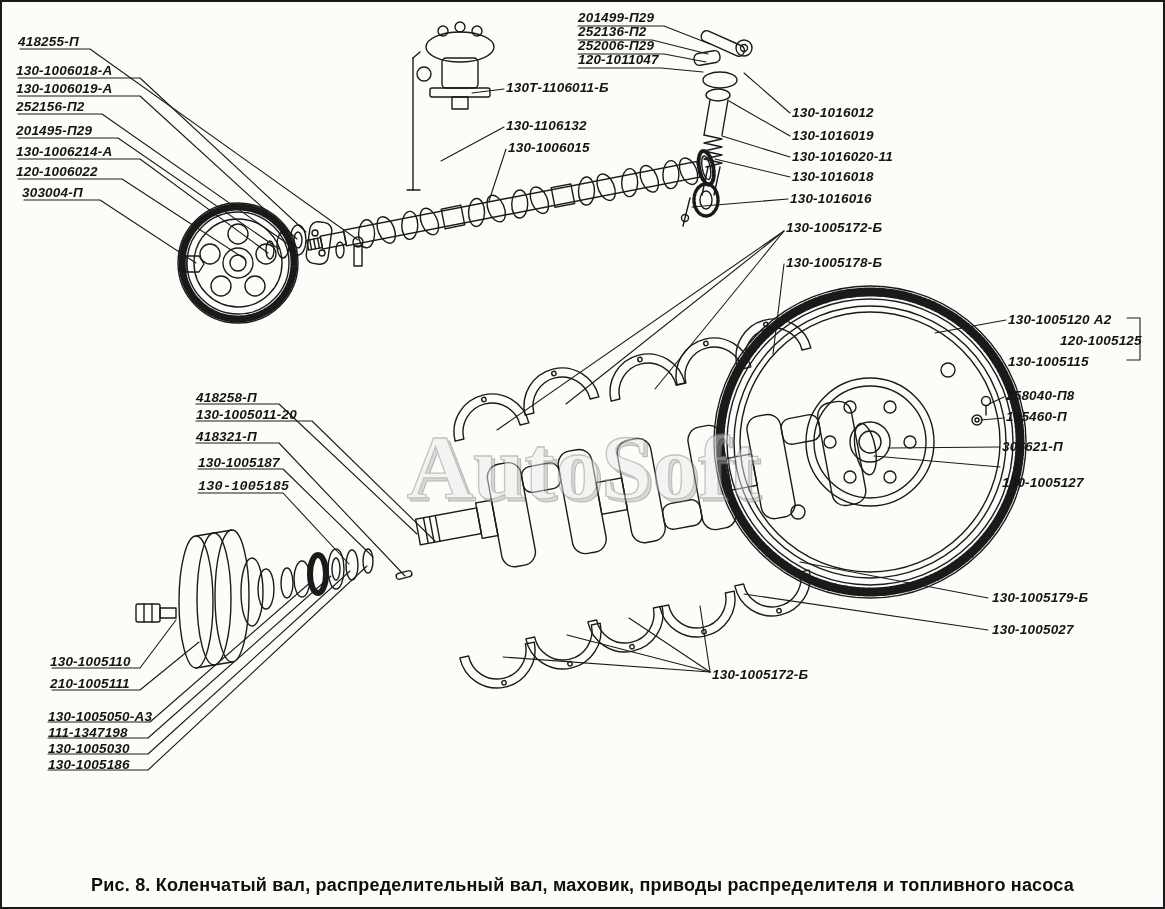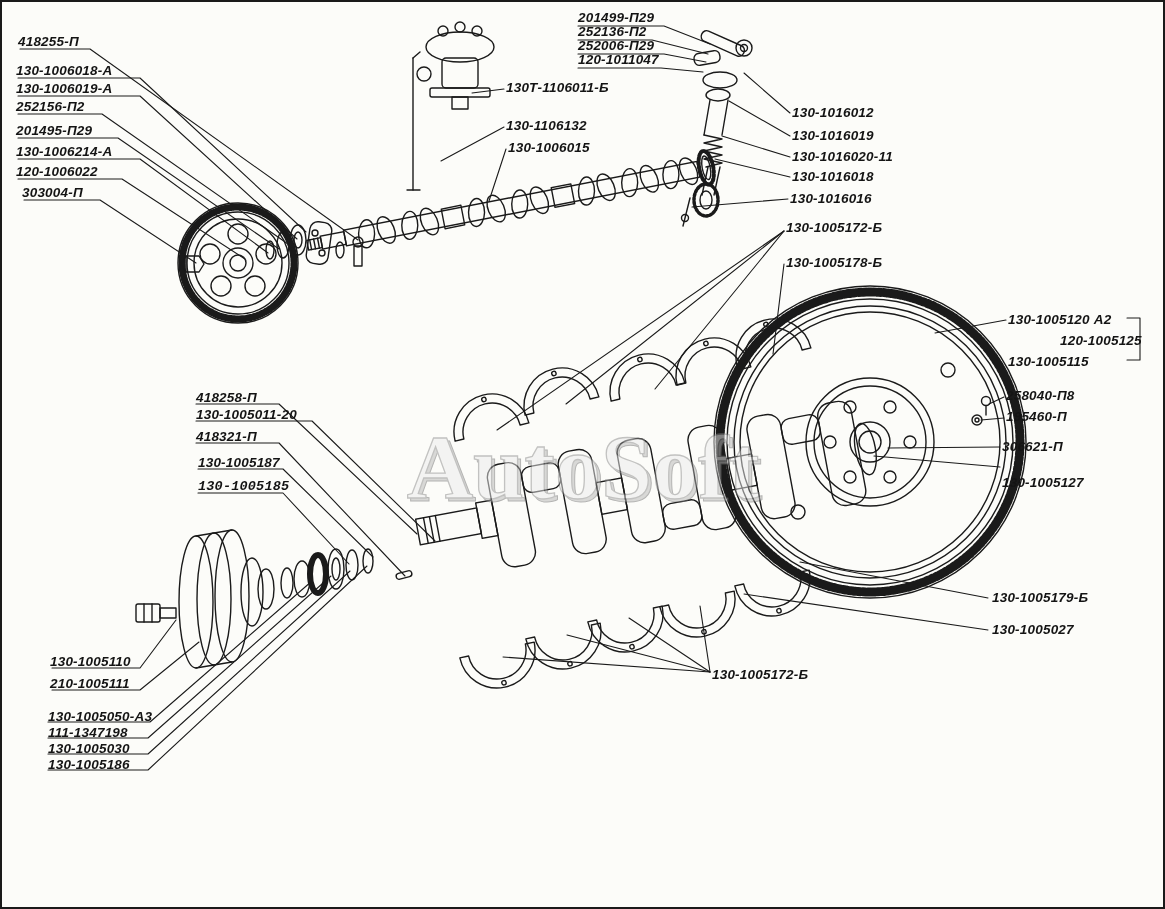--- a/index.html
+++ b/index.html
@@ -312,13 +312,14 @@
       <div class="part-label" style="left: 50px; top: 677px;">210-1005111</div>
       <div class="part-label" style="left: 48px; top: 710px; text-align: right;">130-1005050-А3</div>
       <div class="part-label" style="left: 48px; top: 726px;">111-1347198</div>
       <div class="part-label" style="left: 48px; top: 742px;">130-1005030</div>
       <div class="part-label" style="left: 48px; top: 758px;">130-1005186</div>
       <div class="part-label" style="left: 992px; top: 591px;">130-1005179-Б</div>
       <div class="part-label" style="left: 992px; top: 623px;">130-1005027</div>
       <div class="part-label" style="left: 712px; top: 668px;">130-1005172-Б</div>
     </div>
 
+  <div class="caption">Рис. 8. Коленчатый вал, распределительный вал, маховик, приводы распределителя и топливного насоса</div>
 </div>
 
 </body></html>

